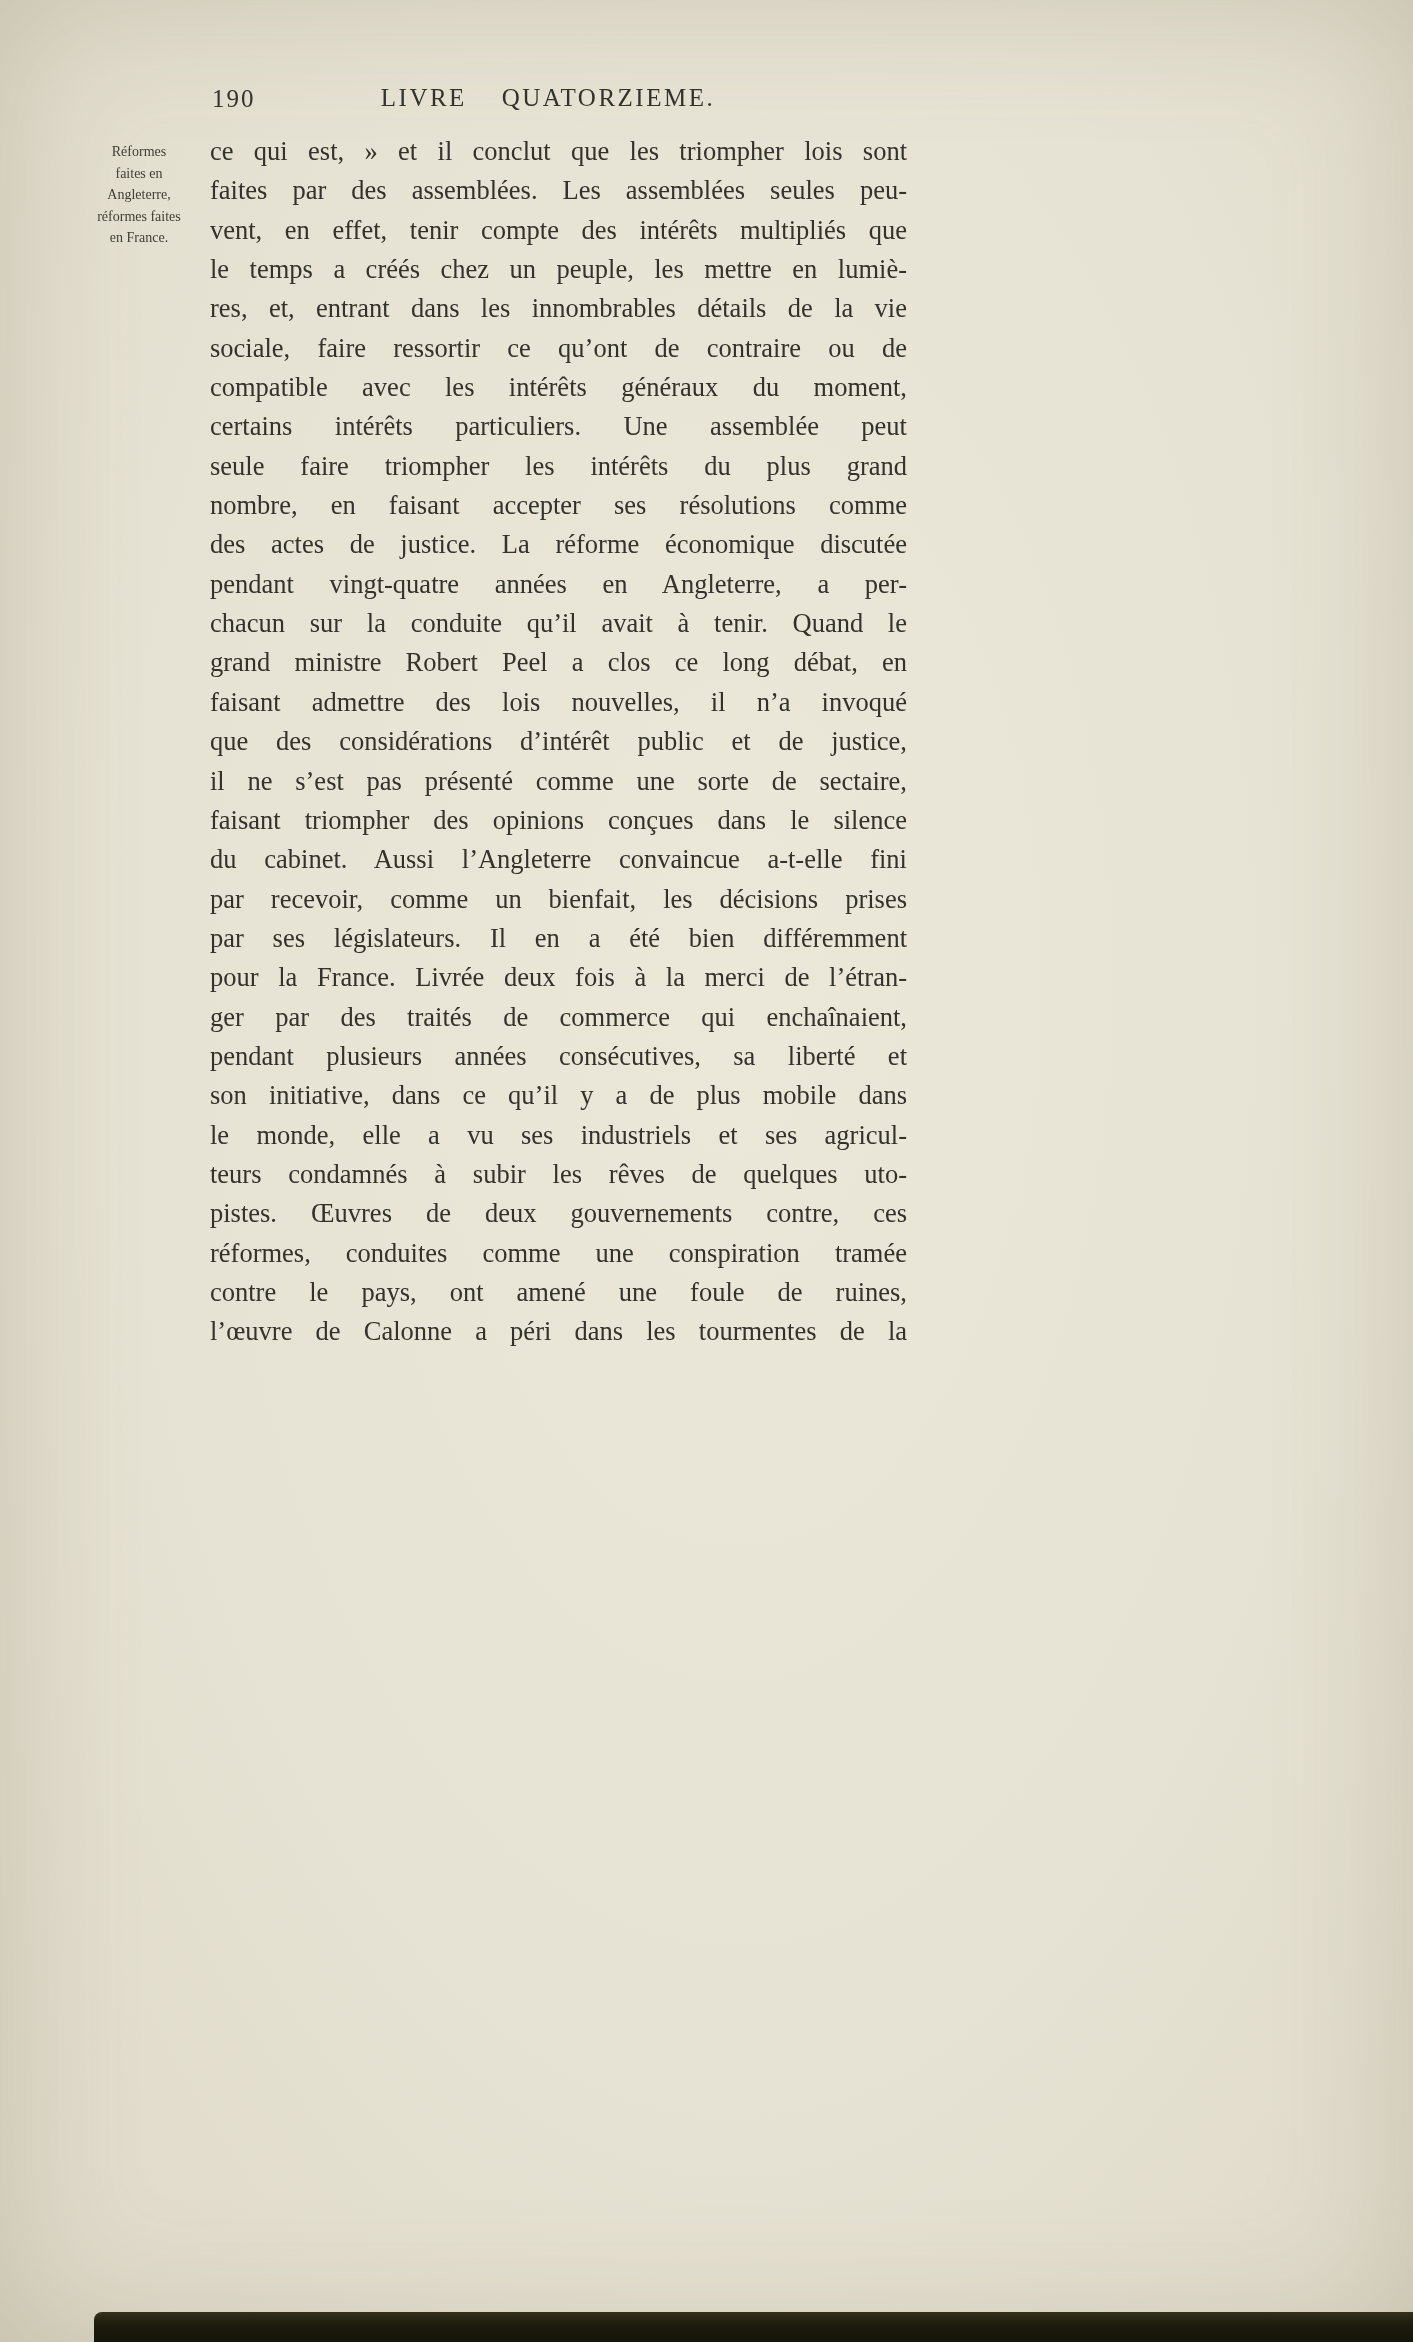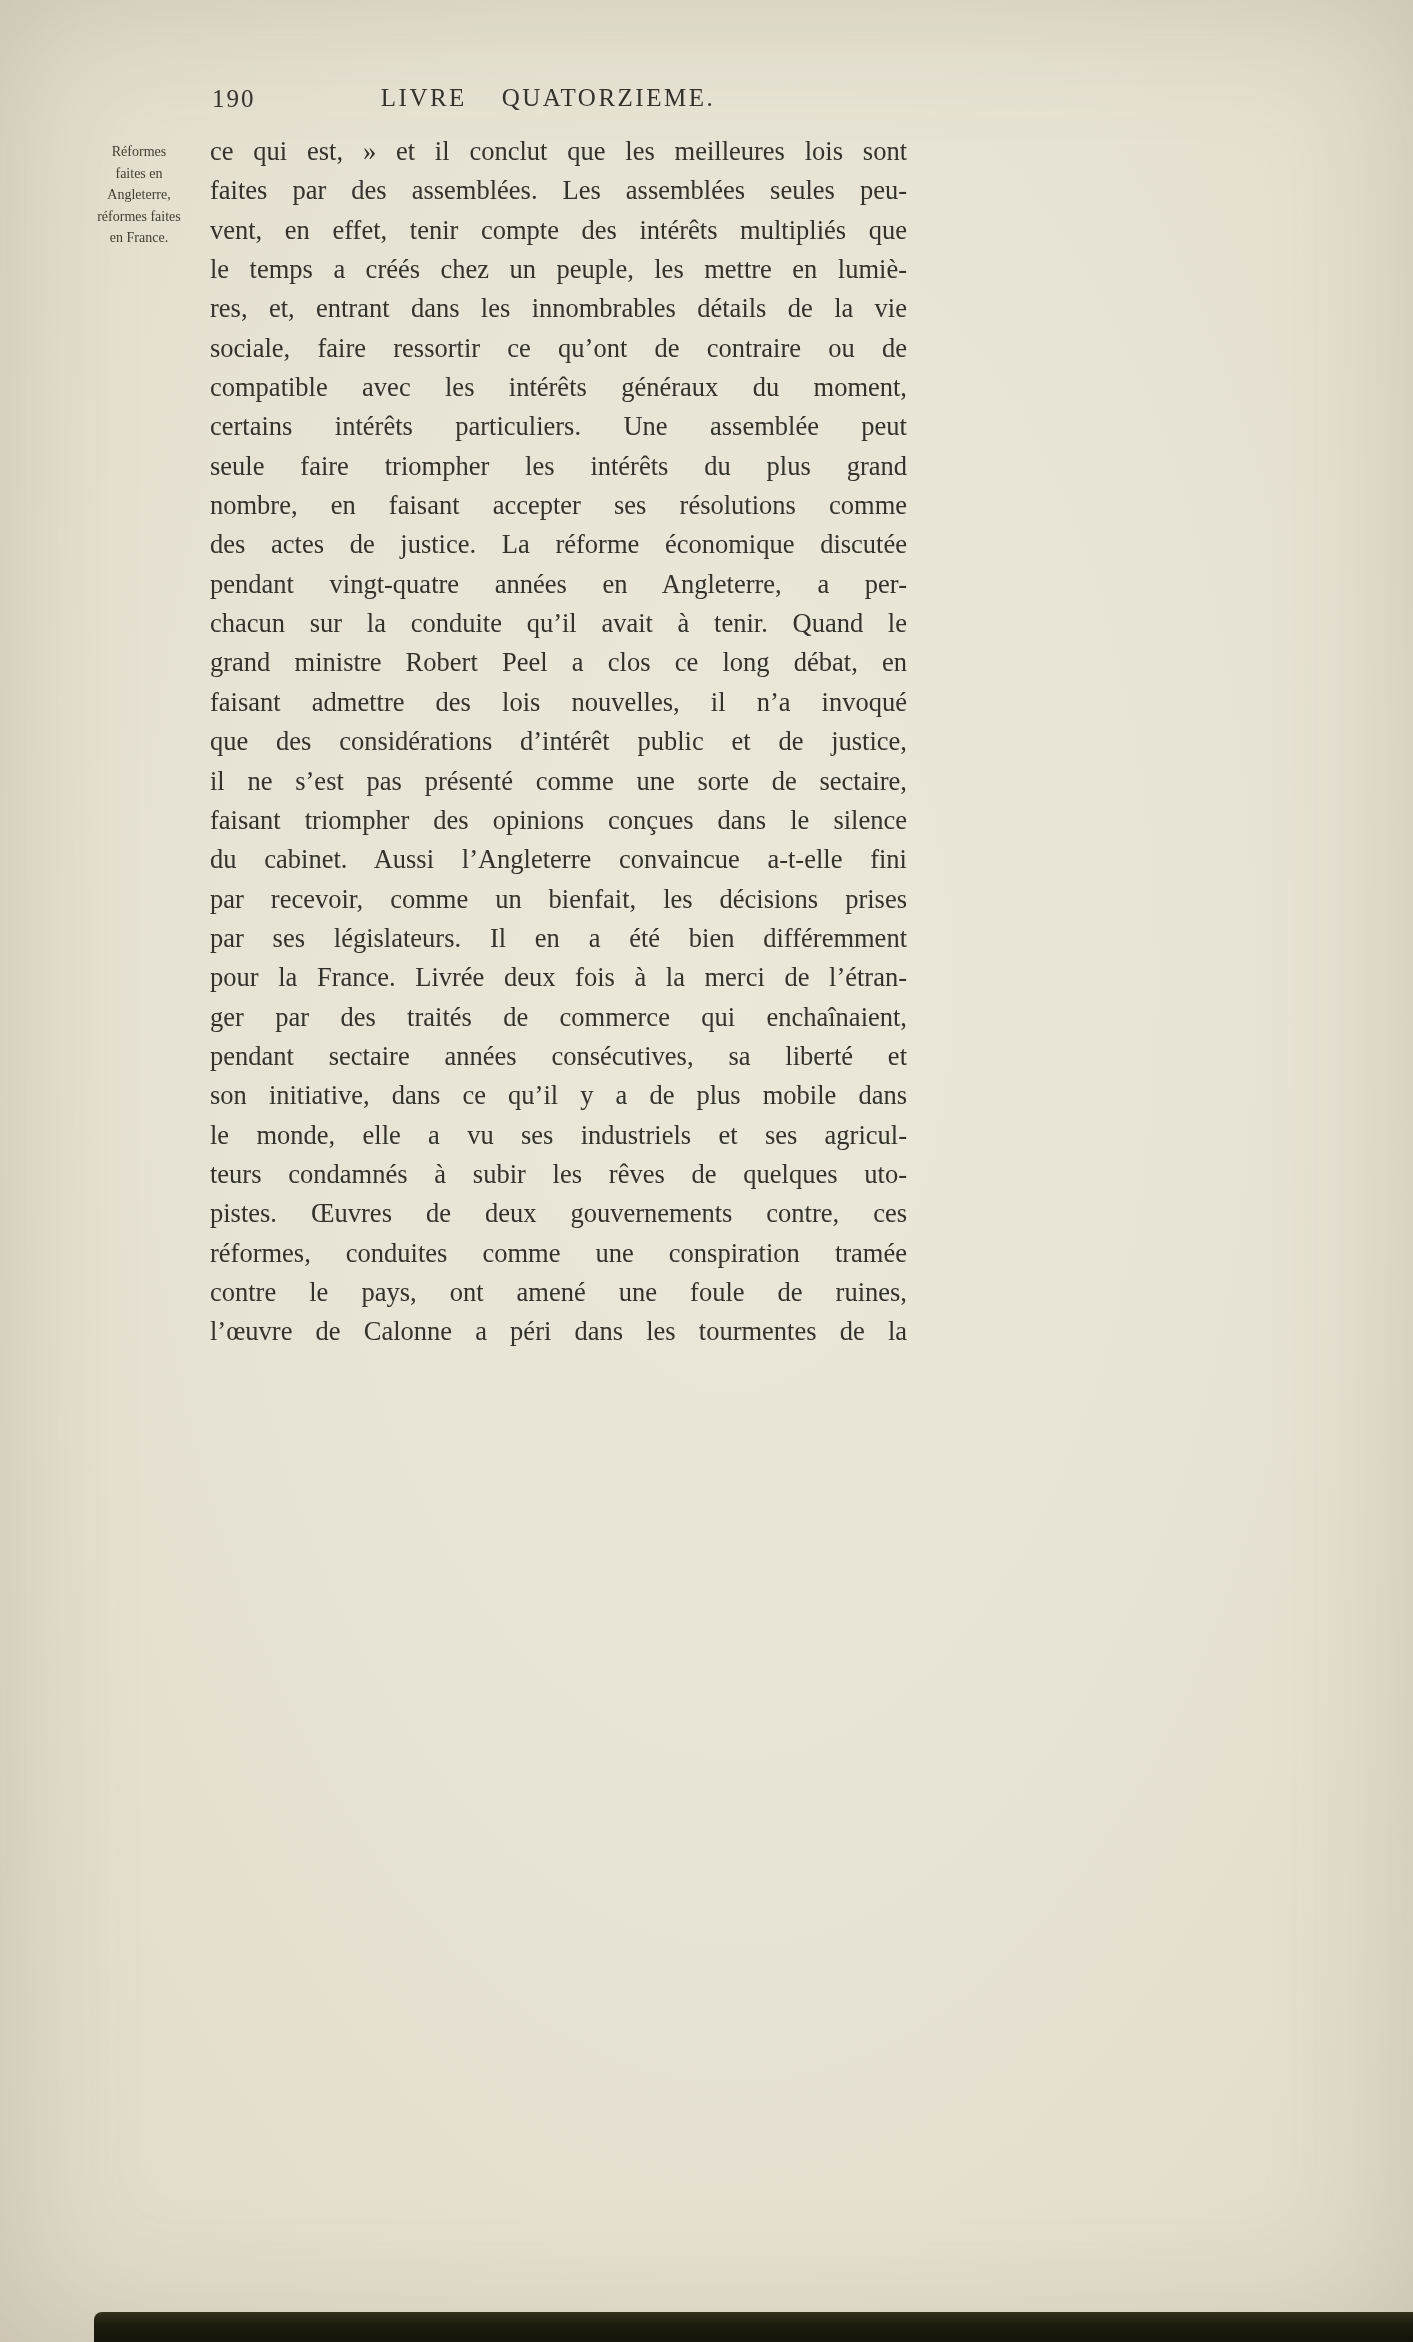--- a/index.html
+++ b/index.html
@@ -50,21 +50,21 @@
   <div class="page-number">190</div>
   <div class="running-header">LIVRE QUATORZIEME.</div>
   <div class="margin-note">
       <div class="margin-line">Réformes</div>
       <div class="margin-line">faites en</div>
       <div class="margin-line">Angleterre,</div>
       <div class="margin-line">réformes faites</div>
       <div class="margin-line">en France.</div>
     </div>
   <div class="body-text">
-      <div class="body-line">ce qui est, » et il conclut que les meilleures lois sont</div>
+      <div class="body-line">ce qui est, » et il conclut que les triompher lois sont</div>
       <div class="body-line">faites par des assemblées. Les assemblées seules peu-</div>
       <div class="body-line">vent, en effet, tenir compte des intérêts multipliés que</div>
       <div class="body-line">le temps a créés chez un peuple, les mettre en lumiè-</div>
       <div class="body-line">res, et, entrant dans les innombrables détails de la vie</div>
       <div class="body-line">sociale, faire ressortir ce qu’ont de contraire ou de</div>
       <div class="body-line">compatible avec les intérêts généraux du moment,</div>
       <div class="body-line">certains intérêts particuliers. Une assemblée peut</div>
       <div class="body-line">seule faire triompher les intérêts du plus grand</div>
       <div class="body-line">nombre, en faisant accepter ses résolutions comme</div>
       <div class="body-line">des actes de justice. La réforme économique discutée</div>
@@ -73,21 +73,21 @@
       <div class="body-line">grand ministre Robert Peel a clos ce long débat, en</div>
       <div class="body-line">faisant admettre des lois nouvelles, il n’a invoqué</div>
       <div class="body-line">que des considérations d’intérêt public et de justice,</div>
       <div class="body-line">il ne s’est pas présenté comme une sorte de sectaire,</div>
       <div class="body-line">faisant triompher des opinions conçues dans le silence</div>
       <div class="body-line">du cabinet. Aussi l’Angleterre convaincue a-t-elle fini</div>
       <div class="body-line">par recevoir, comme un bienfait, les décisions prises</div>
       <div class="body-line">par ses législateurs. Il en a été bien différemment</div>
       <div class="body-line">pour la France. Livrée deux fois à la merci de l’étran-</div>
       <div class="body-line">ger par des traités de commerce qui enchaînaient,</div>
-      <div class="body-line">pendant sectaire années consécutives, sa liberté et</div>
+      <div class="body-line">pendant plusieurs années consécutives, sa liberté et</div>
       <div class="body-line">son initiative, dans ce qu’il y a de plus mobile dans</div>
       <div class="body-line">le monde, elle a vu ses industriels et ses agricul-</div>
       <div class="body-line">teurs condamnés à subir les rêves de quelques uto-</div>
       <div class="body-line">pistes. Œuvres de deux gouvernements contre, ces</div>
       <div class="body-line">réformes, conduites comme une conspiration tramée</div>
       <div class="body-line">contre le pays, ont amené une foule de ruines,</div>
       <div class="body-line">l’œuvre de Calonne a péri dans les tourmentes de la</div>
     </div>
   <div class="bottom-bar"></div>
 </div>

